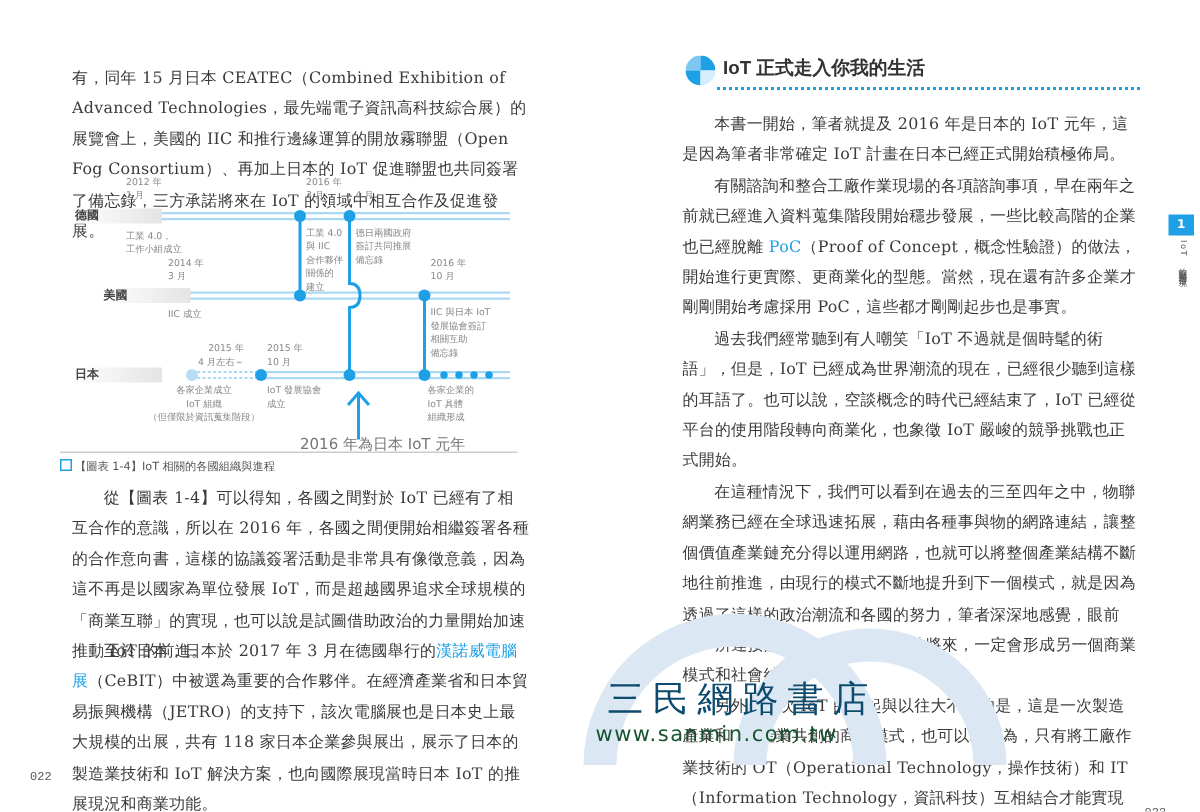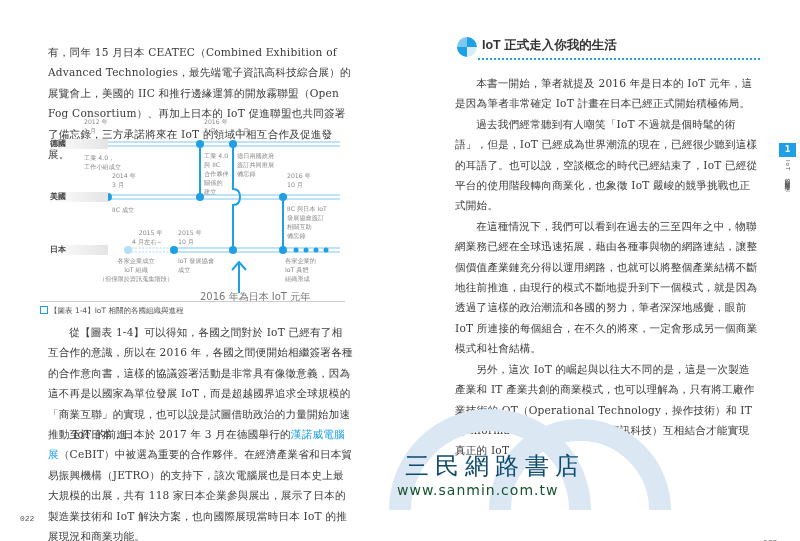--- a/index.html
+++ b/index.html
@@ -69,21 +69,21 @@
       <circle cx="256" cy="135" r="2.5" fill="#1ea0e6"></circle>
       <circle cx="266" cy="135" r="2.5" fill="#1ea0e6"></circle>
       <circle cx="276" cy="135" r="2.5" fill="#1ea0e6"></circle>
       <circle cx="286" cy="135" r="2.5" fill="#1ea0e6"></circle>
 
       <line x1="199" y1="148" x2="199" y2="178" stroke="#1ea0e6" stroke-width="2"></line>
       <polyline points="192,155 199,147 206,155" fill="none" stroke="#1ea0e6" stroke-width="2"></polyline>
     </svg>
 
     <div class="country" style="top:24px;">德國</div>
-    <div class="country" style="top:77px;">美國</div>
+    <div class="country" style="top:77px;margin-left:19px;">美國</div>
     <div class="country" style="top:130px;">日本</div>
 
     <div class="tl-label" style="left:44px; top:2px;">
       <div>2012 年</div>
         <div>1 月</div>
     </div>
     <div class="tl-label" style="left:44px; top:38px;">
       <div>工業 4.0，</div>
         <div>工作小組成立</div>
     </div>
@@ -171,20 +171,21 @@
   <div style="position:absolute;left:0;top:0;width:10px;height:10px;background:#7cc8f2"></div>
   <div style="position:absolute;left:10px;top:0;width:10px;height:10px;background:#1ea0e6"></div>
   <div style="position:absolute;left:0;top:10px;width:10px;height:10px;background:#1ea0e6"></div>
   <div style="position:absolute;left:10px;top:10px;width:10px;height:10px;background:#d6eefb"></div>
 </div>
 <div class="sec-title">IoT 正式走入你我的生活</div>
 <div class="sec-dots"></div>
 
 <div class="para" style="left:455px; top:73px; width:305px;">
   <p class="indent">本書一開始，筆者就提及 2016 年是日本的 IoT 元年，這是因為筆者非常確定 IoT 計畫在日本已經正式開始積極佈局。</p>
+  <p class="indent"><span>有關諮詢和整合工廠作業現場的各項諮詢事項，早在兩年之前就已經進入資料蒐集階段開始穩步發展，一些比較高階的企業也已經脫離 </span><span class="hl">PoC</span><span>（Proof of Concept，概念性驗證）的做法，開始進行更實際、更商業化的型態。當然，現在還有許多企業才剛剛開始考慮採用 PoC，這些都才剛剛起步也是事實。</span></p>
   <p class="indent">過去我們經常聽到有人嘲笑「IoT 不過就是個時髦的術語」，但是，IoT 已經成為世界潮流的現在，已經很少聽到這樣的耳語了。也可以說，空談概念的時代已經結束了，IoT 已經從平台的使用階段轉向商業化，也象徵 IoT 嚴峻的競爭挑戰也正式開始。</p>
   <p class="indent">在這種情況下，我們可以看到在過去的三至四年之中，物聯網業務已經在全球迅速拓展，藉由各種事與物的網路連結，讓整個價值產業鏈充分得以運用網路，也就可以將整個產業結構不斷地往前推進，由現行的模式不斷地提升到下一個模式，就是因為透過了這樣的政治潮流和各國的努力，筆者深深地感覺，眼前 IoT 所連接的每個組合，在不久的將來，一定會形成另一個商業模式和社會結構。</p>
   <p class="indent">另外，這次 IoT 的崛起與以往大不同的是，這是一次製造產業和 IT 產業共創的商業模式，也可以理解為，只有將工廠作業技術的 OT（Operational Technology，操作技術）和 IT（Information Technology，資訊科技）互相結合才能實現真正的 IoT。</p>
 </div>
 
 <div class="chap-tab">1</div>
 <div class="chap-side">IoT 的現狀和現存環境</div>
 
 <svg class="watermark" viewBox="0 0 310 160">
   <path d="M30 150 A90 90 0 0 1 210 150" fill="none" stroke="#dbe8f4" stroke-width="22"></path>

